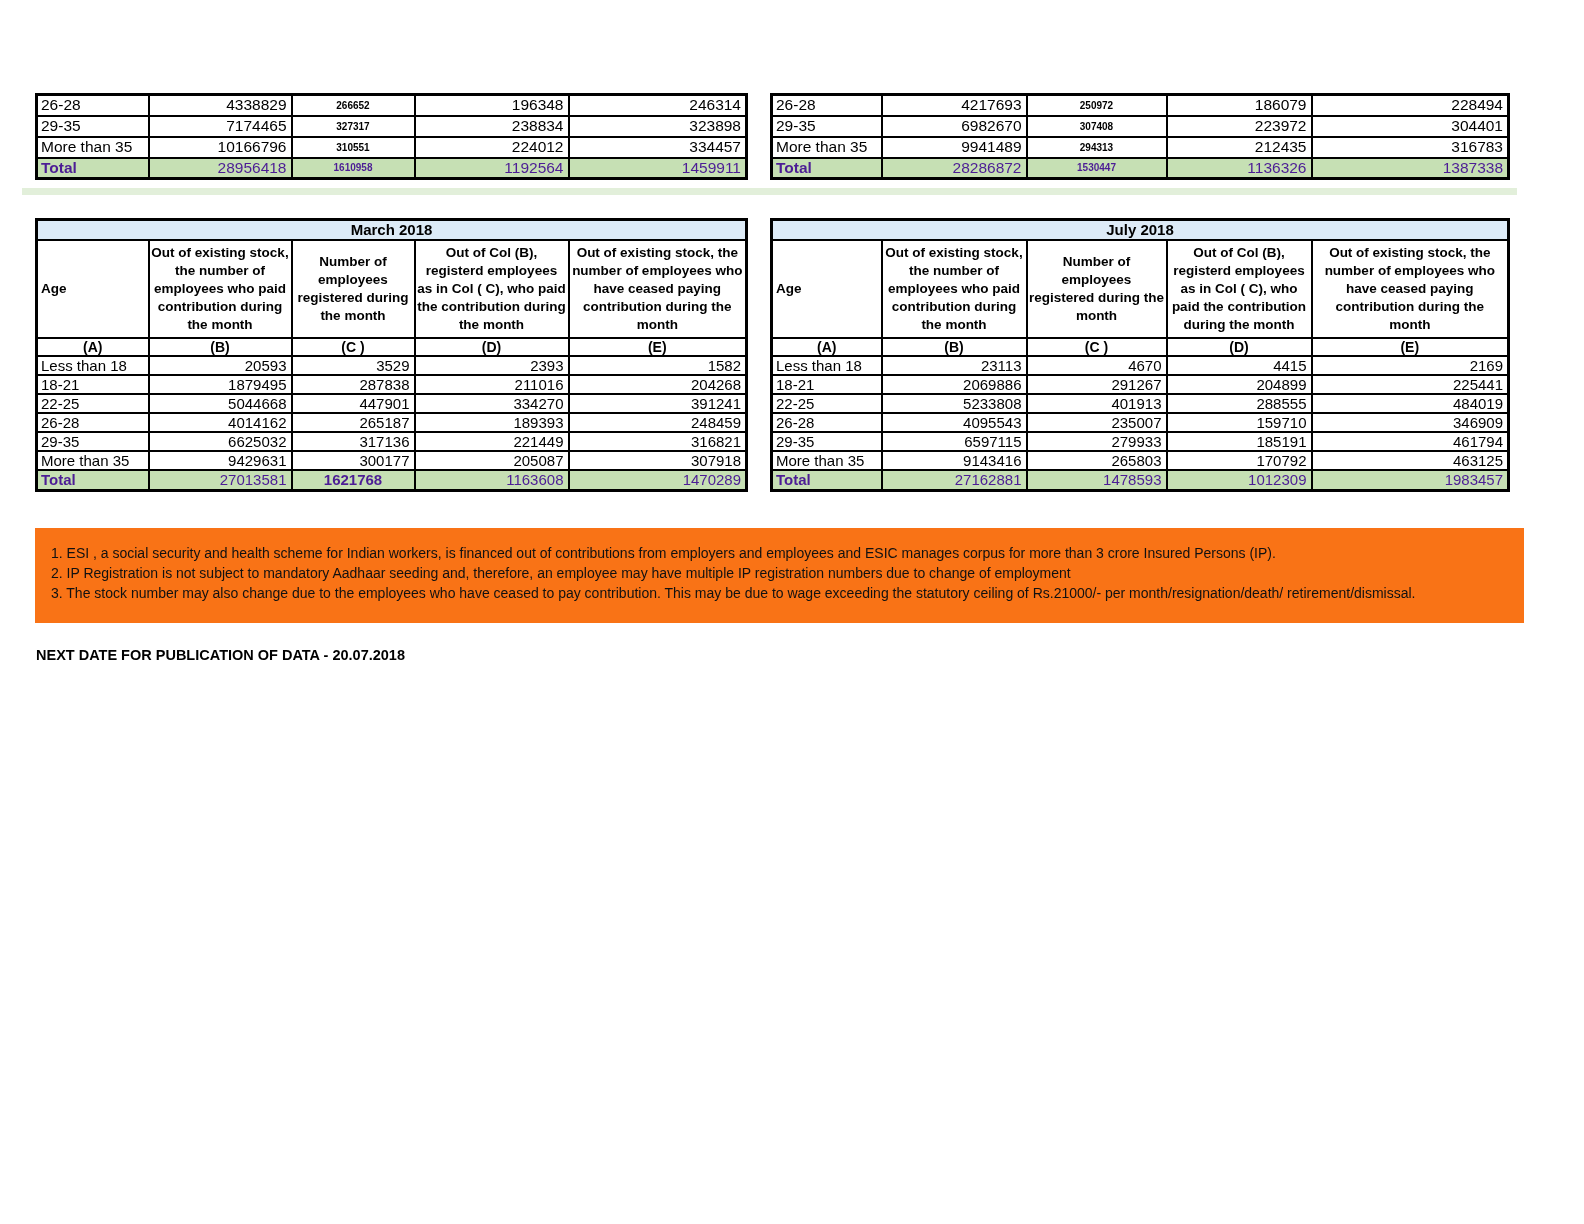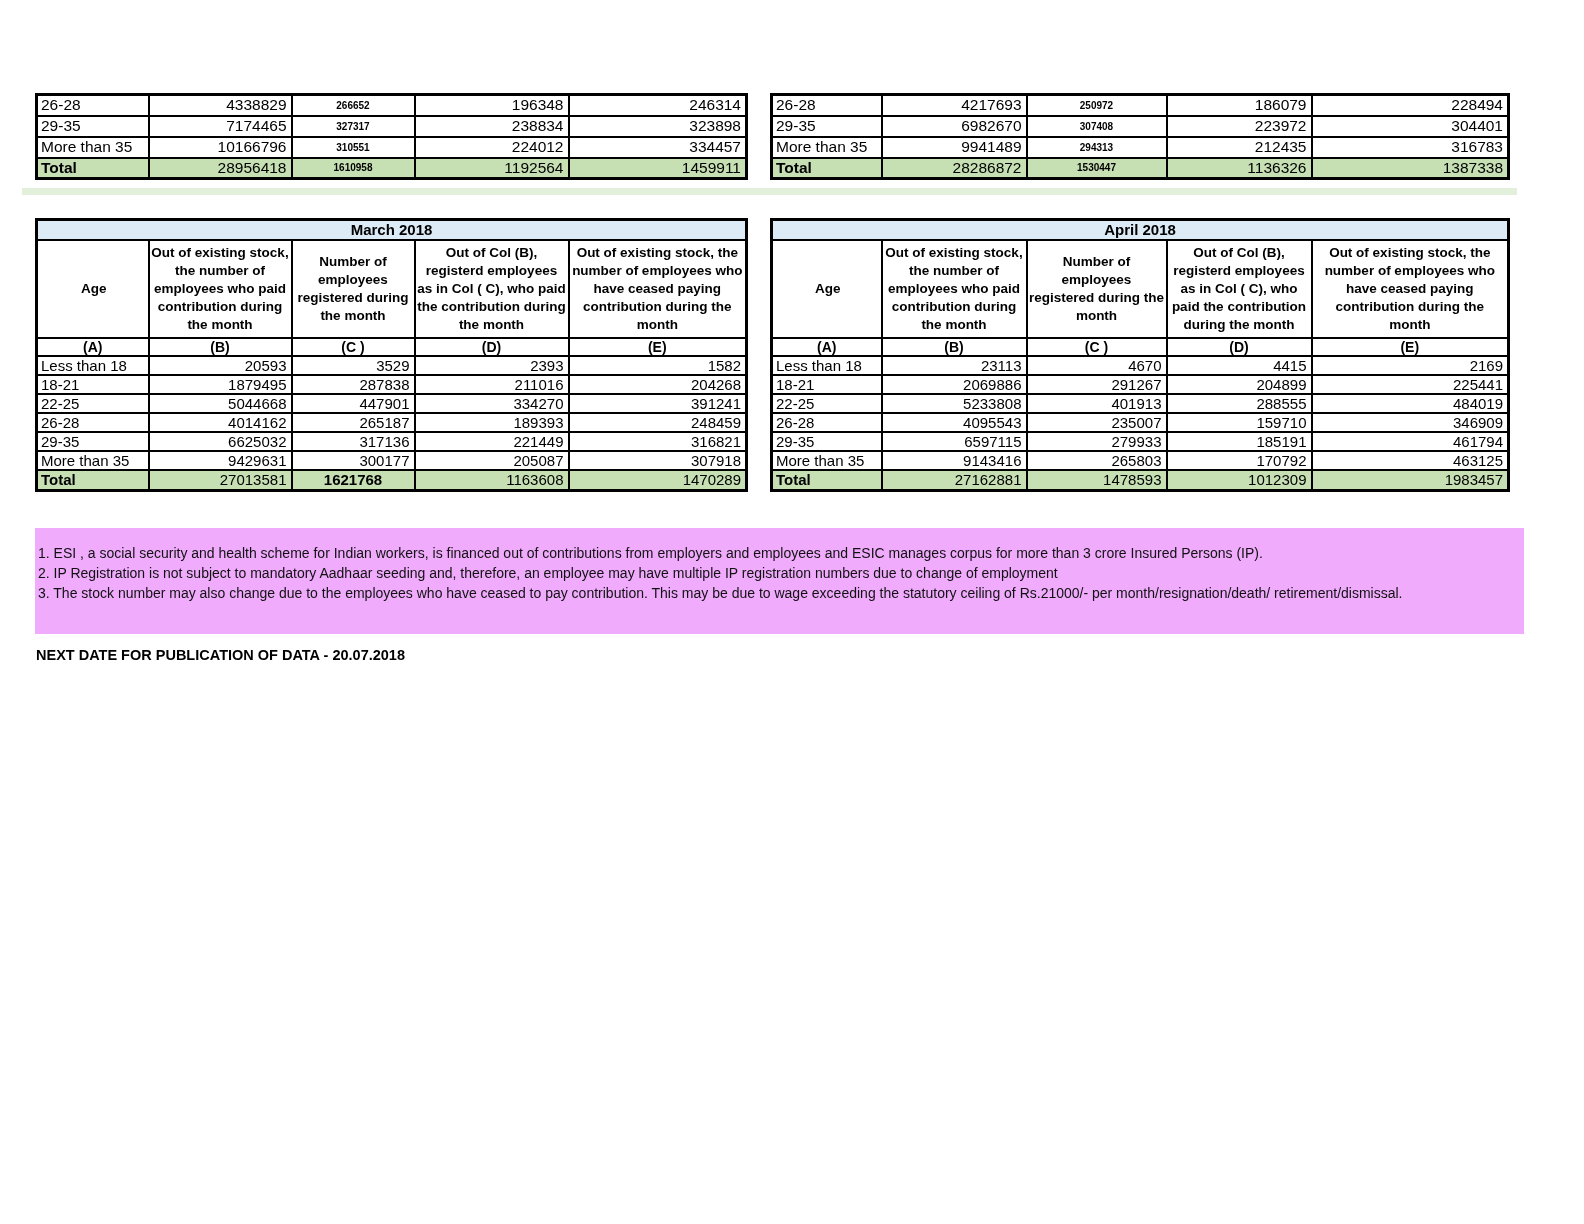--- a/index.html
+++ b/index.html
@@ -30,41 +30,41 @@
   
   .month-table .month-title {
     background:#DDEBF7; text-align:center; font-weight:bold;
     font-size:15px; height:20px;
   }
   .month-table .hdr {
     height:98px; font-weight:bold; font-size:13.5px;
     text-align:center; white-space:normal; line-height:18px;
     vertical-align:middle; padding:0 1px;
   }
-  .month-table .age-hdr { text-align:center; padding-left:3px; }
+  .month-table .age-hdr { text-align:left; padding-left:3px; }
   .month-table .letters-row td {
     height:18px; font-weight:bold; font-size:14px; text-align:center;
   }
   .month-table .data-row td { height:14px; font-size:15px; }
   .age { text-align:left; padding-left:3px; }
   .num { text-align:right; padding-right:4px; }
   
-  .total-row td { background:#C6E0B4; color:#000000; height:21px;margin-left:40px; }
+  .total-row td { background:#C6E0B4; color:#4c1d95; height:21px;margin-left:40px; }
   .total-row .age { font-weight:bold; }
   .total-row .c-bold { font-weight:bold; text-align:center; }
   .month-table .total-row td { font-size:15px; }
   
   .green-strip {
     position:absolute; left:22px; top:188px; width:1495px; height:7px;
     background:#E2EFDA;
   }
   
   .notes-block {
-    position:absolute; left:35px; top:528px; width:1489px; height:106px;
-    background:#f0abfc; padding:15px 0 0 3px;
+    position:absolute; left:35px; top:528px; width:1489px; height:95px;
+    background:#f97316; padding:15px 0 0 16px;
     font-size:14px; line-height:20px; color:#111;
   }
   .notes-block div { white-space:nowrap; }
   .next-date {
     position:absolute; left:36px; top:627px;
     font-size:14.5px; font-weight:bold; white-space:nowrap;margin-top:20px;
   }
 </style>
 </head>
 <body>
@@ -232,21 +232,21 @@
 <table class="month-table" style="left:770px; top:218px; width:737px;">
   <colgroup>
       <col style="width:110px">
       <col style="width:145px">
       <col style="width:140px">
       <col style="width:145px">
       <col style="width:197px">
     </colgroup>
   <tbody>
       <tr>
-    <td colspan="5" class="month-title">April 2018</td>
+    <td colspan="5" class="month-title">July 2018</td>
   </tr>
   <tr>
     <td class="hdr age-hdr">Age</td>
     <td class="hdr">Out of existing stock, the number of employees who paid contribution during the month</td>
     <td class="hdr">Number of employees registered during the month</td>
     <td class="hdr">Out of Col (B), registerd employees as in Col ( C), who paid the contribution during the month</td>
     <td class="hdr">Out of existing stock, the number of  employees  who have ceased paying contribution during the month</td>
   </tr>
   <tr class="letters-row">
     <td>(A)</td>

